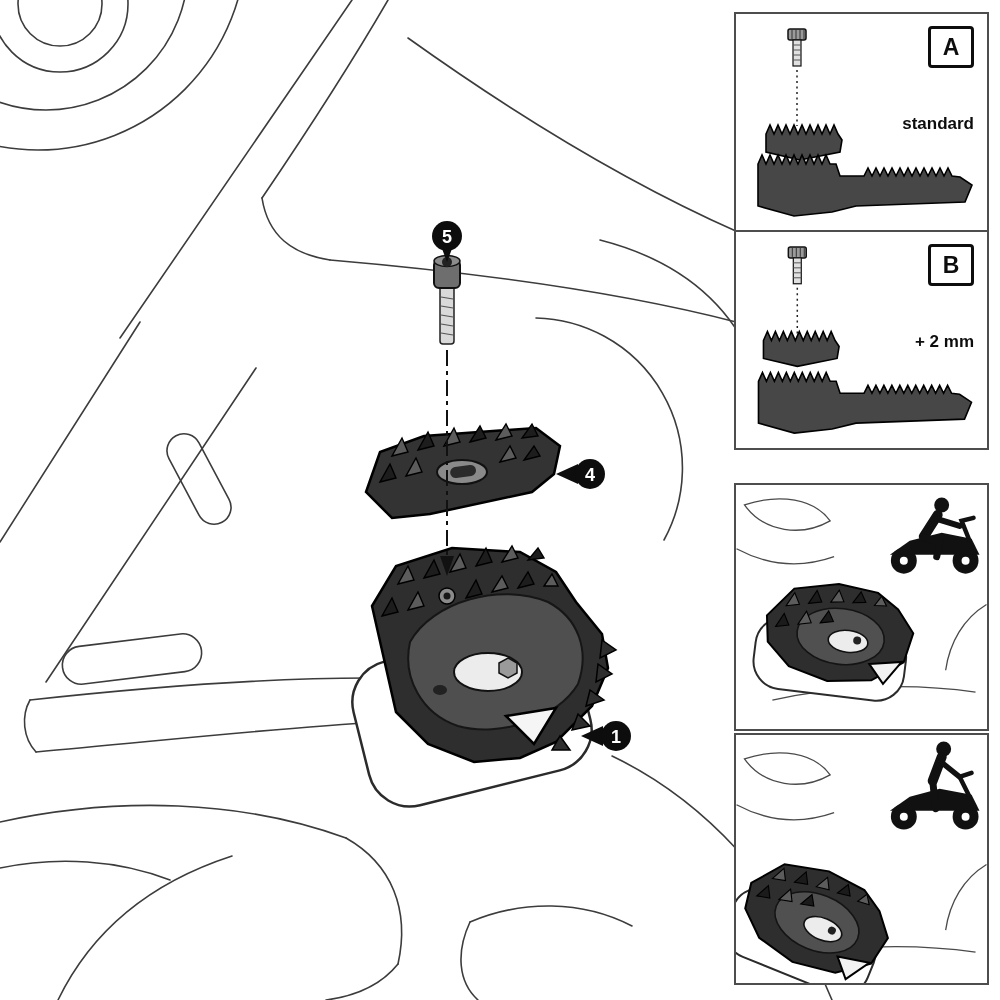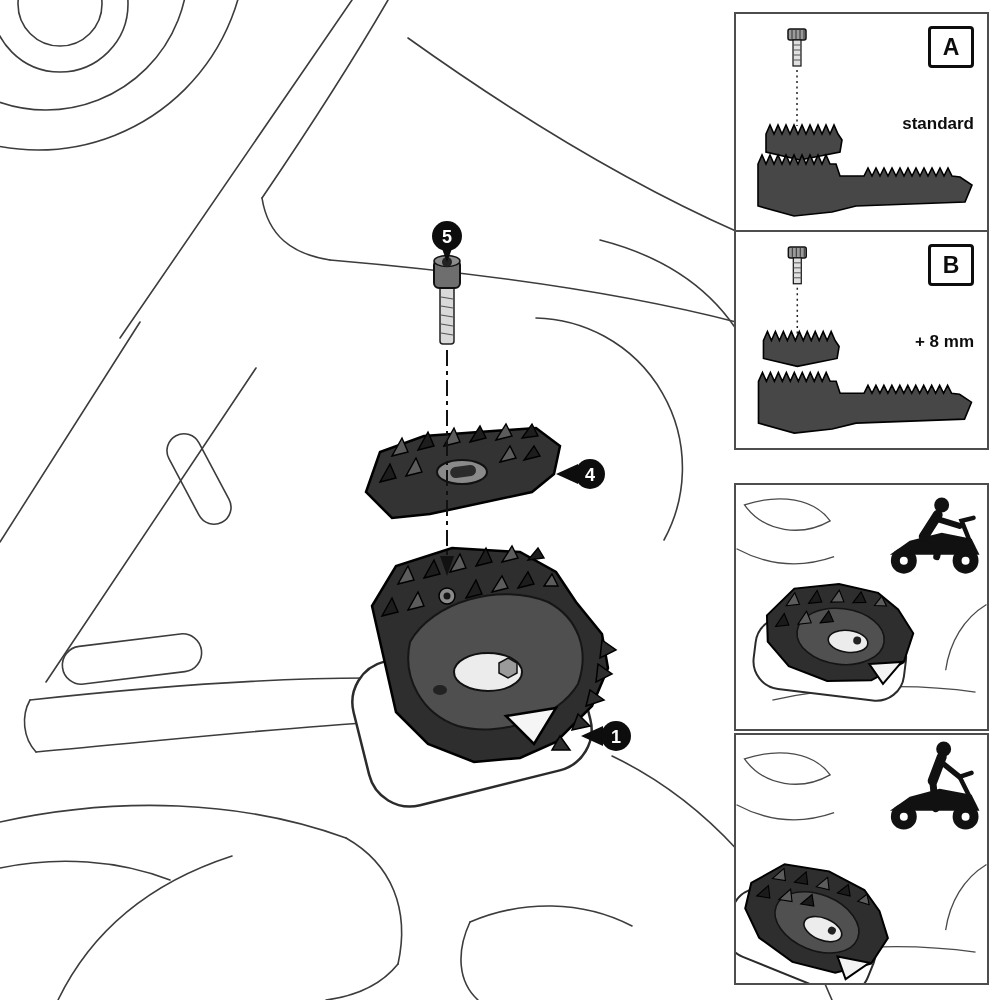--- a/index.html
+++ b/index.html
@@ -157,21 +157,21 @@
         <rect x="57" y="26" width="8" height="26" fill="#e0e0e0" stroke="#111111" stroke-width="1.2"></rect>
         <path d="M57,31 H65 M57,36 H65 M57,41 H65 M57,46 H65" stroke="#555555" stroke-width="1" fill="none"></path>
       </g>
       <path d="M61,56 V102" stroke="#222222" stroke-width="1.5" stroke-dasharray="2 3.5" fill="none"></path>
       <g transform="translate(-3,-11)">
         <path d="M30,120 l4,-9 l4,9 l4,-9 l4,9 l4,-9 l4,9 l4,-9 l4,9 l4,-9 l4,9 l4,-9 l4,9 l4,-9 l4,9 l4,-9 l4,9 l4,-9 l4,9 L106,126 L104,138 L64,146 L30,138 Z" fill="#474747" stroke="#000000" stroke-width="1.6"></path>
       </g>
       <path d="M22,150 l4,-9 l4,9 l4,-9 l4,9 l4,-9 l4,9 l4,-9 l4,9 l4,-9 l4,9 l4,-9 l4,9 l4,-9 l4,9 l4,-9 l4,9 l4,-9 l4,9 L100,150 L104,162 L128,162 l4,-8 l4,8 l4,-8 l4,8 l4,-8 l4,8 l4,-8 l4,8 l4,-8 l4,8 l4,-8 l4,8 l4,-8 l4,8 l4,-8 l4,8 l4,-8 l4,8 l4,-8 l4,8 l4,-8 l4,8 L224,163 L236,171 L229,188 L120,192 L96,198 L58,202 L22,192 Z" fill="#474747" stroke="#000000" stroke-width="1.6"></path>
     </svg>
     <div class="tag-box">B</div>
-    <div class="tag-caption">+ 8 mm</div>
+    <div class="tag-caption">+ 2 mm</div>
   </div>
 
   <div id="panel-c" class="panel">
     <svg viewBox="0 0 251 245">
       <defs>
         <g id="pedal-sm">
           <rect x="2" y="44" width="152" height="72" rx="28" fill="#ffffff" stroke="#2b2b2b" stroke-width="2"></rect>
           <path d="M10,44 L34,14 L78,4 L118,8 L140,22 L158,44 L152,74 L122,96 L78,102 L38,92 L14,70 Z" fill="#2e2e2e" stroke="#000000" stroke-width="2"></path>
           <ellipse cx="86" cy="56" rx="44" ry="28" fill="#505050" stroke="#141414" stroke-width="1.6"></ellipse>
           <g stroke="#000000" stroke-width="1.1">

